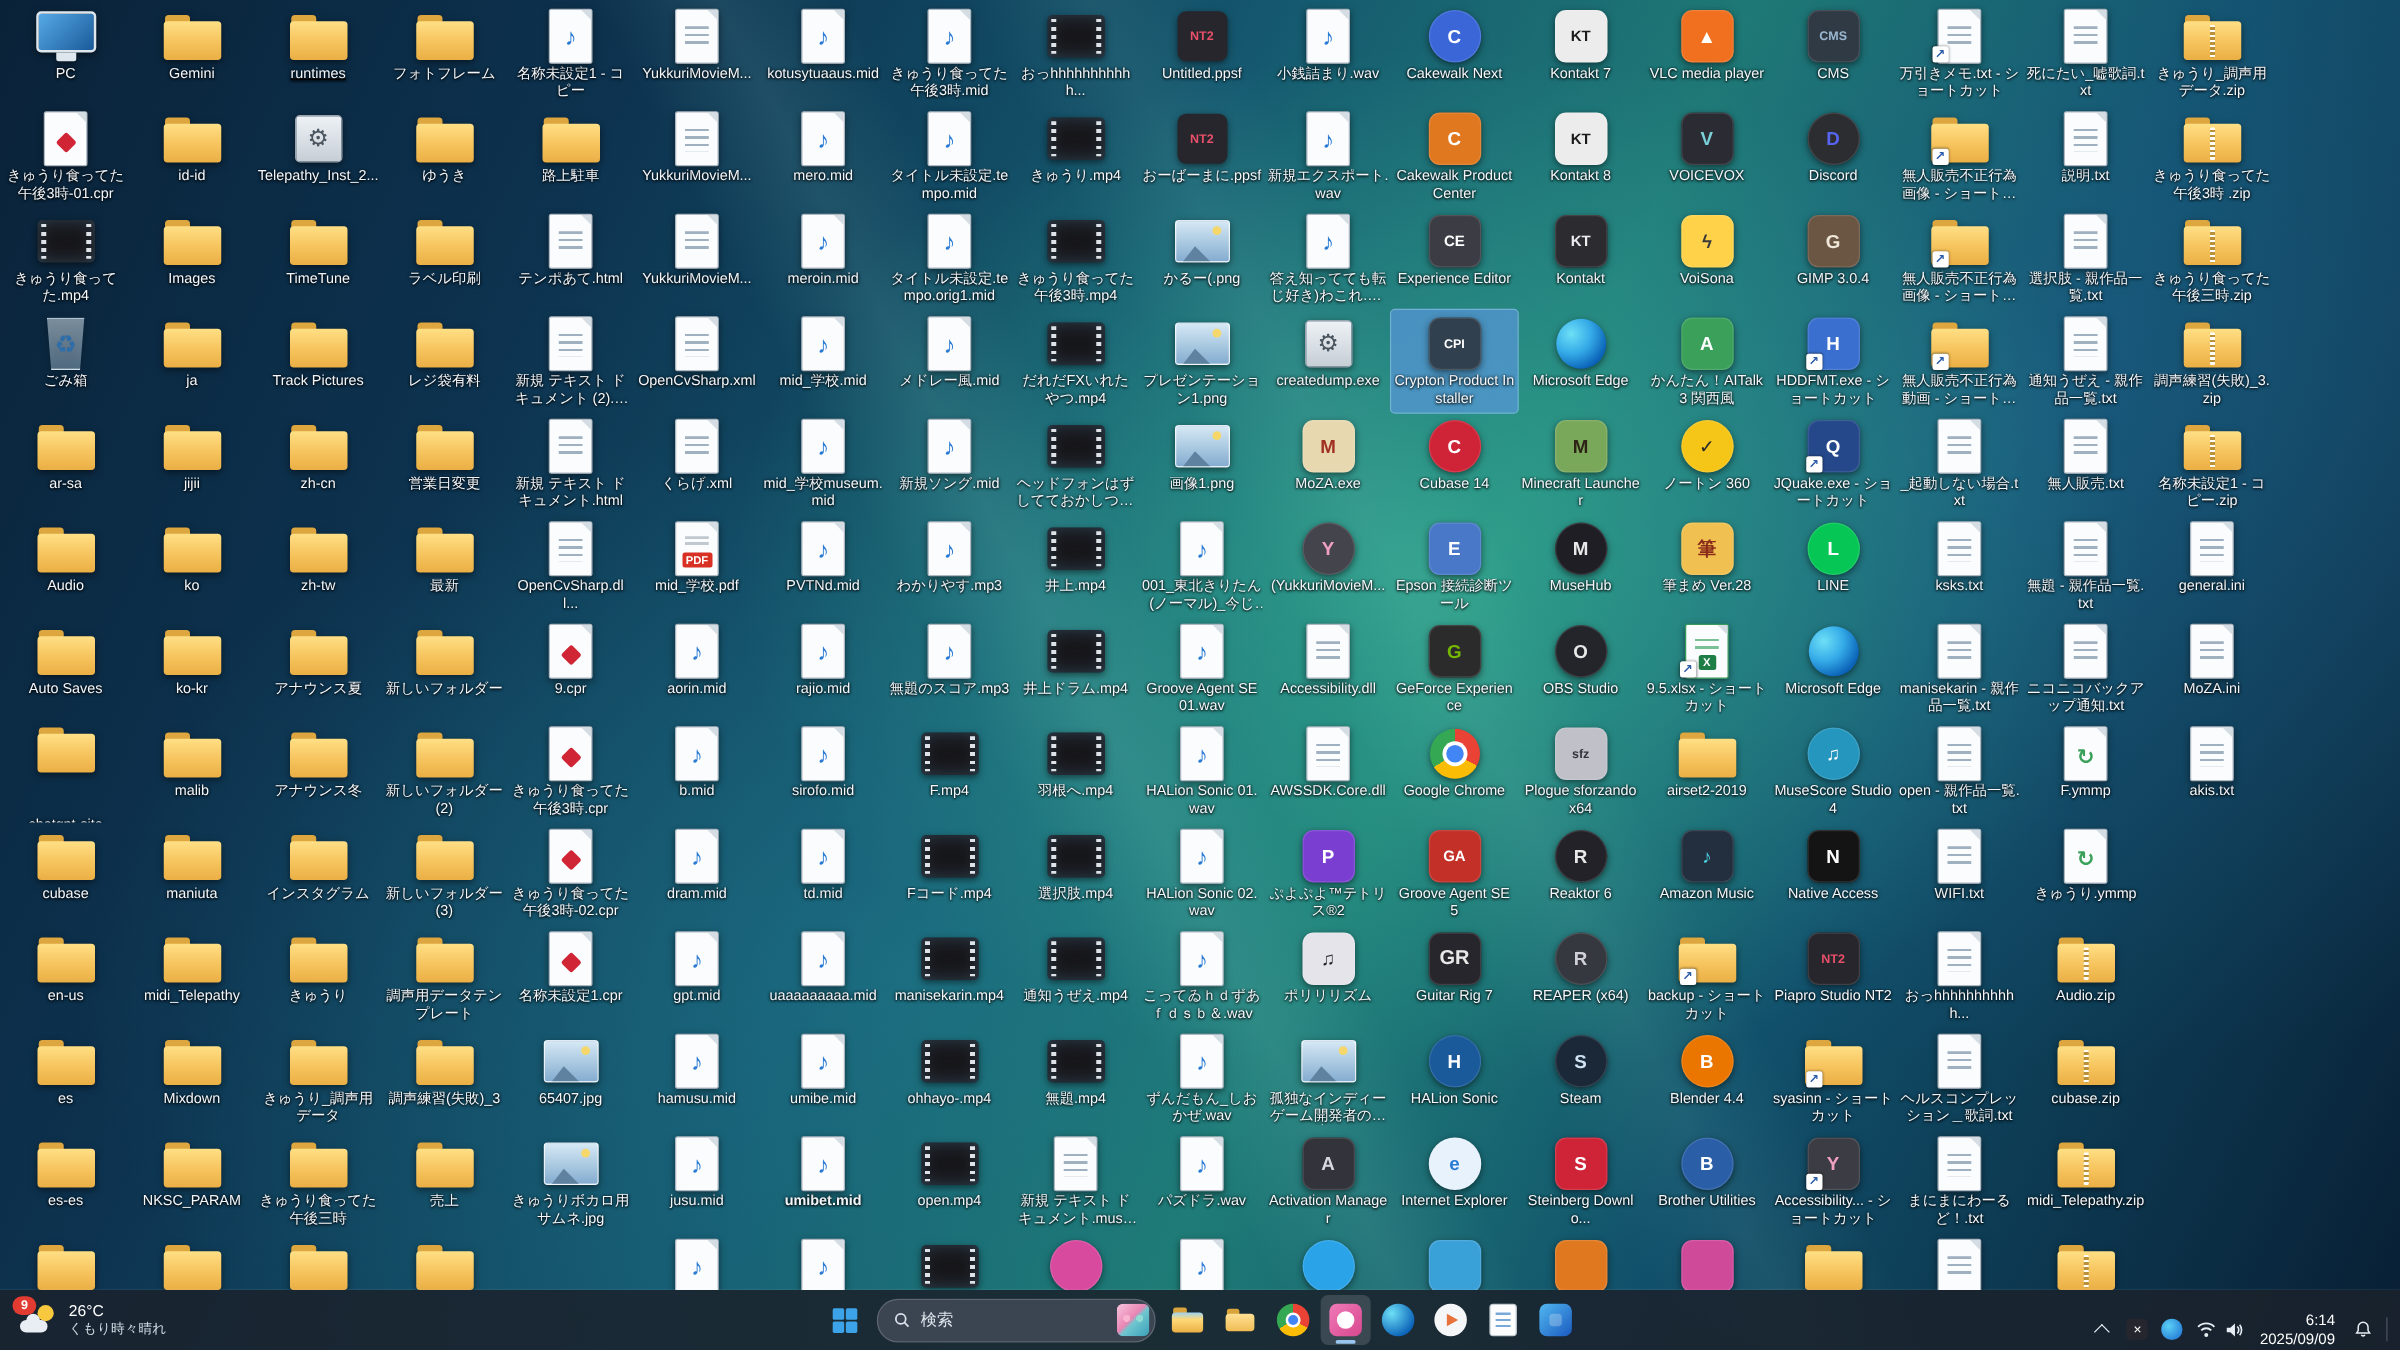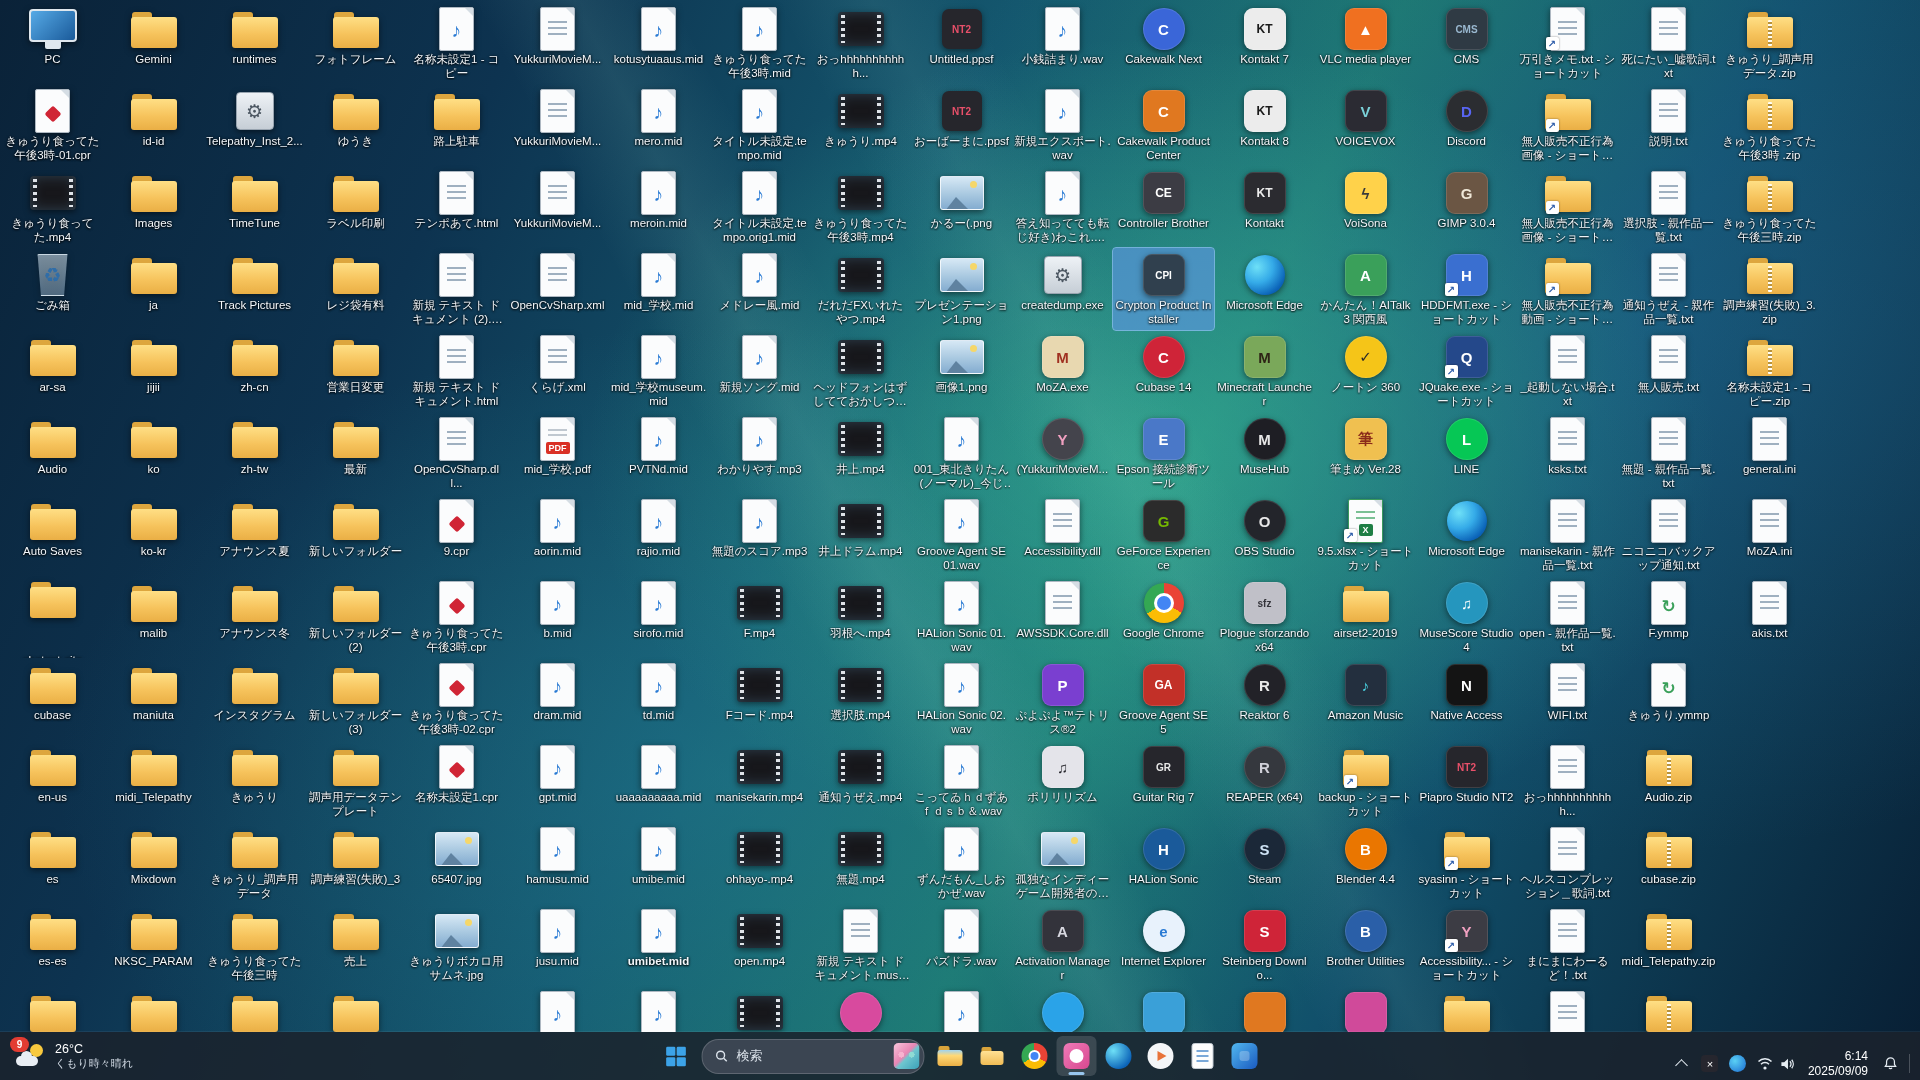--- a/index.html
+++ b/index.html
@@ -339,21 +339,21 @@
           <div class="art"></div>
         </div>
         <div class="dlabel">NKSC_PARAM</div>
       </div>
       <div class="cell" style="grid-area: 13 / 2;">
         <div class="dicon t-folder">
           <div class="art"></div>
         </div>
         <div class="dlabel"></div>
       </div>
-      <div class="cell" style="grid-area: 1 / 3;">
+      <div class="cell" style="grid-area: 1 / 3; text-decoration: underline;">
         <div class="dicon t-folder">
           <div class="art"></div>
         </div>
         <div class="dlabel">runtimes</div>
       </div>
       <div class="cell" style="grid-area: 2 / 3;">
         <div class="dicon t-exe">
           <div class="art"></div>
           <span class="glyph">⚙</span>
         </div>
@@ -1064,21 +1064,21 @@
           <div class="art" style="background: rgb(224, 120, 32);"></div>
           <span class="glyph" style="font-size: 15px;">C</span>
         </div>
         <div class="dlabel">Cakewalk Product Center</div>
       </div>
       <div class="cell" style="grid-area: 3 / 12;">
         <div class="dicon t-app">
           <div class="art" style="background: rgb(60, 60, 68);"></div>
           <span class="glyph" style="font-size: 12px;">CE</span>
         </div>
-        <div class="dlabel">Controller Brother</div>
+        <div class="dlabel">Experience Editor</div>
       </div>
       <div class="cell selected" style="grid-area: 4 / 12;">
         <div class="dicon t-app">
           <div class="art" style="background: rgb(48, 64, 78);"></div>
           <span class="glyph" style="font-size: 10px;">CPI</span>
         </div>
         <div class="dlabel">Crypton Product Installer</div>
       </div>
       <div class="cell" style="grid-area: 5 / 12;">
         <div class="dicon t-app round">
@@ -1110,21 +1110,21 @@
       <div class="cell" style="grid-area: 9 / 12;">
         <div class="dicon t-app">
           <div class="art" style="background: rgb(194, 48, 40);"></div>
           <span class="glyph" style="font-size: 12px;">GA</span>
         </div>
         <div class="dlabel">Groove Agent SE 5</div>
       </div>
       <div class="cell" style="grid-area: 10 / 12;">
         <div class="dicon t-app">
           <div class="art" style="background: rgb(38, 38, 44);"></div>
-          <span class="glyph" style="color: rgb(232, 232, 232); font-size: 10px;">GR</span>
+          <span class="glyph" style="color: rgb(232, 232, 232); font-size: 16px;">GR</span>
         </div>
         <div class="dlabel">Guitar Rig 7</div>
       </div>
       <div class="cell" style="grid-area: 11 / 12;">
         <div class="dicon t-app round">
           <div class="art" style="background: rgb(26, 90, 154);"></div>
           <span class="glyph" style="font-size: 15px;">H</span>
         </div>
         <div class="dlabel">HALion Sonic</div>
       </div>

